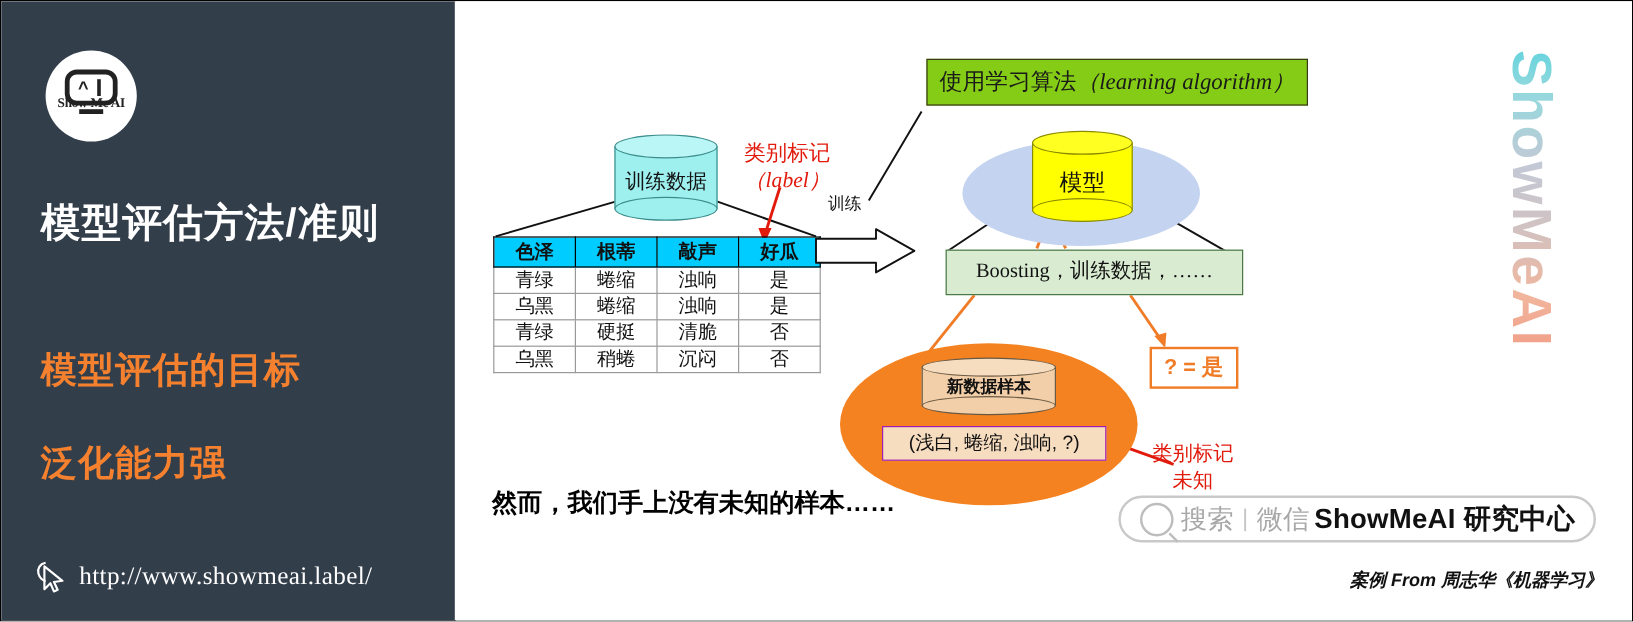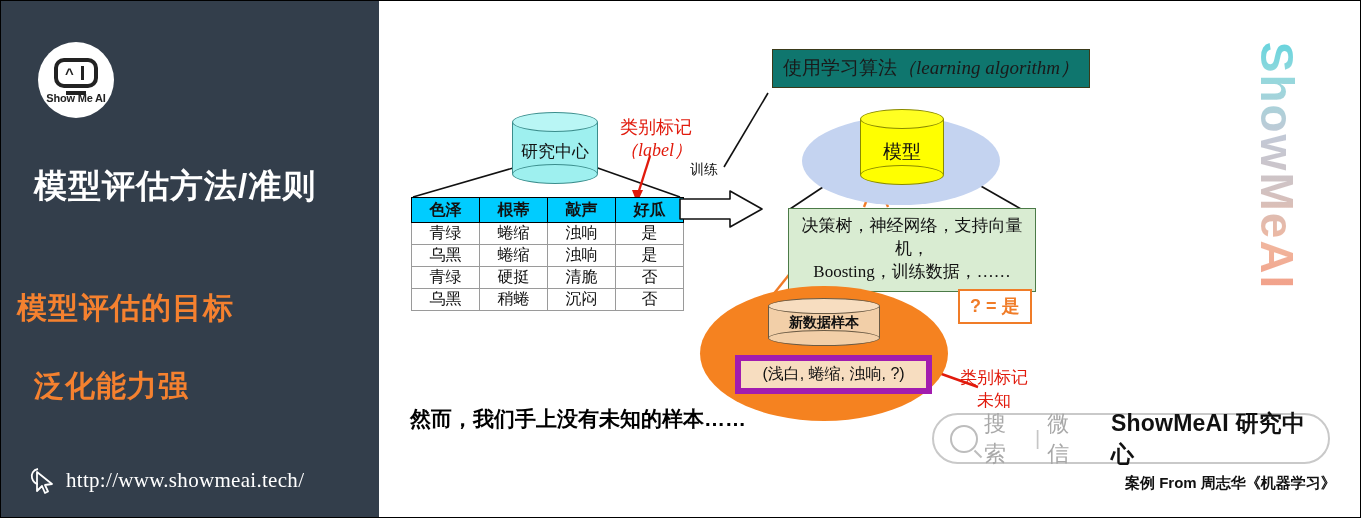--- a/index.html
+++ b/index.html
@@ -6,37 +6,37 @@
   body{width:1361px;height:518px;font-family:"Liberation Sans","DejaVu Sans",sans-serif;overflow:hidden;}
   #page{position:relative;width:1361px;height:518px;background:#fff;box-sizing:border-box;border:1px solid #000;overflow:hidden;}
 
   
   #sidebar{position:absolute;left:0;top:0;width:378px;height:518px;background:#333e4b;}
   #logo{position:absolute;left:37px;top:41px;width:76px;height:76px;border-radius:50%;background:#fff;}
   #logo .face{position:absolute;left:16px;top:16px;width:44px;height:30px;border:4px solid #222;border-radius:10px;box-sizing:border-box;}
   #logo .face .caret{position:absolute;left:7px;top:4px;font-size:15px;line-height:15px;font-weight:bold;color:#222;}
   #logo .face .bar{position:absolute;right:10px;top:4px;width:3px;height:14px;background:#222;}
   #logo .mouth{position:absolute;left:28px;top:49px;width:20px;height:4px;background:#222;}
-  #logo .brand{position:absolute;left:0;top:50px;width:76px;text-align:center;font-size:11px;font-weight:bold;color:#222;letter-spacing:-.2px;}
+  #logo .brand{position:absolute;left:0;top:38px;width:76px;text-align:center;font-size:11px;font-weight:bold;color:#222;letter-spacing:-.2px;font-family:Liberation Serif, serif;}
 
   #title-main{position:absolute;left:33px;top:163px;font-size:33px;font-weight:bold;color:#ffffff;letter-spacing:1px;white-space:nowrap;}
-  #goal-1{position:absolute;left:16px;top:287px;font-size:30px;font-weight:bold;color:#f5812f;letter-spacing:1px;white-space:nowrap;}
+  #goal-1{position:absolute;left:33px;top:287px;font-size:30px;font-weight:bold;color:#f5812f;letter-spacing:1px;white-space:nowrap;}
   #goal-2{position:absolute;left:33px;top:365px;font-size:30px;font-weight:bold;color:#f5812f;letter-spacing:1px;white-space:nowrap;}
 
   #site{position:absolute;left:28px;top:465px;display:flex;align-items:center;gap:11px;}
   #site .cursor{width:26px;height:28px;}
   #site .url{font-family:"Liberation Serif","DejaVu Serif",serif;font-size:21px;color:#ffffff;letter-spacing:.3px;}
 
   
   #content{position:absolute;left:379px;top:0;width:982px;height:518px;background:#fff;}
 
   .abs{position:absolute;}
 
   
-  #algo-box{left:392px;top:48px;padding:5px 10px 6px 10px;background:#0f766e;border:1px solid #3a3a1a;font-size:19px;color:#1a1a1a;white-space:nowrap;}
+  #algo-box{left:392px;top:48px;padding:5px 10px 6px 10px;background:#84cc16;border:1px solid #3a3a1a;font-size:19px;color:#1a1a1a;white-space:nowrap;}
   #algo-box .it{font-family:"Liberation Serif","DejaVu Serif",serif;font-style:italic;font-size:19px;}
 
   
   #train-cyl{left:132px;top:111px;width:88px;height:72px;}
   #train-cyl .body{position:absolute;left:0;top:10px;width:86px;height:52px;background:#9ef0ef;border-left:1px solid #3b8d8c;border-right:1px solid #3b8d8c;box-sizing:border-box;}
   #train-cyl .top{position:absolute;left:0;top:0;width:86px;height:20px;border-radius:50%;background:#b9f6f5;border:1px solid #3b8d8c;box-sizing:border-box;}
   #train-cyl .bot{position:absolute;left:0;top:52px;width:86px;height:20px;border-radius:50%;background:#9ef0ef;border:1px solid #3b8d8c;box-sizing:border-box;}
   #train-cyl .lbl{position:absolute;left:0;top:28px;width:86px;text-align:center;font-size:17px;color:#111;}
 
   
@@ -66,42 +66,42 @@
   #algos-box .l2{font-family:"Liberation Serif","DejaVu Serif",serif;}
 
   
   #ell{left:320px;top:285px;width:248px;height:135px;border-radius:50%;background:#f58220;}
   #new-cyl{left:388px;top:297px;width:114px;height:50px;}
   #new-cyl .body{position:absolute;left:0;top:8px;width:112px;height:32px;background:#f2cfa8;border-left:1px solid #6a5a44;border-right:1px solid #6a5a44;box-sizing:border-box;}
   #new-cyl .top{position:absolute;left:0;top:0;width:112px;height:16px;border-radius:50%;background:#f7ddc0;border:1px solid #6a5a44;box-sizing:border-box;}
   #new-cyl .bot{position:absolute;left:0;top:32px;width:112px;height:16px;border-radius:50%;background:#f2cfa8;border:1px solid #6a5a44;box-sizing:border-box;}
   #new-cyl .lbl{position:absolute;left:0;top:16px;width:112px;text-align:center;font-size:14px;font-weight:bold;color:#111;}
 
-  #sample-box{left:355px;top:354px;width:185px;height:27px;background:#f7ddc0;border:6px solid #a21caf;display:flex;align-items:center;justify-content:center;font-size:16px;color:#111;}
+  #sample-box{left:355px;top:354px;width:185px;height:27px;background:#f7ddc0;border:1px solid #a21caf;display:flex;align-items:center;justify-content:center;font-size:16px;color:#111;}
 
   
   #unknown-note{left:580px;top:366px;font-size:17px;color:#e11a0c;line-height:1.35;}
   #unknown-note .ln2{display:block;text-align:center;}
 
   
   #qbox{left:578px;top:288px;padding:3px 10px 4px 10px;border:2px solid #f07c28;background:#fff;font-size:18px;font-weight:bold;color:#f07c28;}
 
   
   #caption{left:30px;top:404px;font-size:21px;font-weight:bold;color:#000000;white-space:nowrap;}
 
   
-  #pill{left:552px;top:412px;width:398px;height:51px;border:2px solid #c9c9c9;border-radius:26px;background:#fff;display:flex;align-items:center;box-sizing:border-box;}
+  #pill{left:552px;top:412px;width:398px;height:39px;border:2px solid #c9c9c9;border-radius:26px;background:#fff;display:flex;align-items:center;box-sizing:border-box;}
   #pill .mag{margin-left:16px;width:24px;height:24px;border:2px solid #bdbdbd;border-radius:50%;position:relative;flex:0 0 auto;}
   #pill .mag:after{content:"";position:absolute;right:-7px;bottom:-4px;width:10px;height:2px;background:#bdbdbd;transform:rotate(45deg);}
   #pill .s1{margin-left:6px;font-size:22px;color:#a8a8a8;}
   #pill .sep{margin:0 7px;font-size:20px;color:#c6c6c6;}
   #pill .s2{font-size:22px;color:#a8a8a8;}
-  #pill .s3{margin-left:20px;font-size:23px;font-weight:bold;color:#111;letter-spacing:.2px;}
-
-  #from{left:745px;top:473px;font-size:15px;font-weight:bold;color:#111;white-space:nowrap;}
+  #pill .s3{margin-left:4px;font-size:23px;font-weight:bold;color:#111;letter-spacing:.2px;}
+
+  #from{left:745px;top:473px;font-size:15px;font-weight:bold;color:#111;white-space:nowrap;font-style:italic;}
 
   
   #wm{left:866px;top:20px;width:60px;height:280px;overflow:hidden;}
   #wm .txt{position:absolute;left:-112px;top:118px;width:286px;text-align:center;font-size:46px;font-weight:bold;letter-spacing:2px;
     transform:rotate(90deg);
     background:linear-gradient(90deg,#2fc8d8 0%,#7fd3d8 18%,#b9c0cf 40%,#c9b8b8 58%,#efa98c 78%,#f0846a 100%);
     -webkit-background-clip:text;background-clip:text;color:transparent;opacity:.85;}
 
   svg.ov{position:absolute;left:0;top:0;width:982px;height:518px;pointer-events:none;}
 </style>
@@ -123,21 +123,21 @@
 
     <div id="title-main" class="abs">模型评估方法/准则</div>
     <div id="goal-1" class="abs">模型评估的目标</div>
     <div id="goal-2" class="abs">泛化能力强</div>
 
     <div id="site">
       <svg class="cursor" viewBox="0 0 26 28">
         <path d="M9 3 C4 4 2 8 3 12 C4 16 7 18 9 18" fill="none" stroke="#fff" stroke-width="1.8"></path>
         <path d="M8 6 L8 25 L13 20 L16 27 L19 25.5 L16 19 L23 18 Z" fill="none" stroke="#fff" stroke-width="1.8" stroke-linejoin="round"></path>
       </svg>
-      <span class="url">http://www.showmeai.tech/</span>
+      <span class="url">http://www.showmeai.label/</span>
     </div>
   </div>
 
   <div id="content">
 
     <svg class="ov" viewBox="0 0 982 518">
 
       <line x1="388" y1="92" x2="344" y2="166" stroke="#111" stroke-width="1.6"></line>
 
       <line x1="140" y1="165" x2="33" y2="196" stroke="#111" stroke-width="1.6"></line>
@@ -166,21 +166,21 @@
     </svg>
 
     <div id="algo-box" class="abs">
       <span>使用学习算法</span><span class="it">（learning algorithm）</span>
     </div>
 
     <div id="train-cyl" class="abs">
       <div class="body"></div>
       <div class="bot"></div>
       <div class="top"></div>
-      <div class="lbl">研究中心</div>
+      <div class="lbl">训练数据</div>
     </div>
 
     <div id="label-note" class="abs">
       <div>类别标记</div>
       <div class="it">（label）</div>
     </div>
 
     <table id="tbl" class="abs">
       <tbody>
           <tr class="hdr">
@@ -223,21 +223,20 @@
 
     <div id="model-halo" class="abs"></div>
     <div id="model-cyl" class="abs">
       <div class="body"></div>
       <div class="bot"></div>
       <div class="top"></div>
       <div class="lbl">模型</div>
     </div>
 
     <div id="algos-box" class="abs">
-      <div>决策树，神经网络，支持向量机，</div>
       <div class="l2">Boosting，训练数据，……</div>
     </div>
 
     <div id="ell" class="abs"></div>
     <div id="new-cyl" class="abs">
       <div class="body"></div>
       <div class="bot"></div>
       <div class="top"></div>
       <div class="lbl">新数据样本</div>
     </div>

